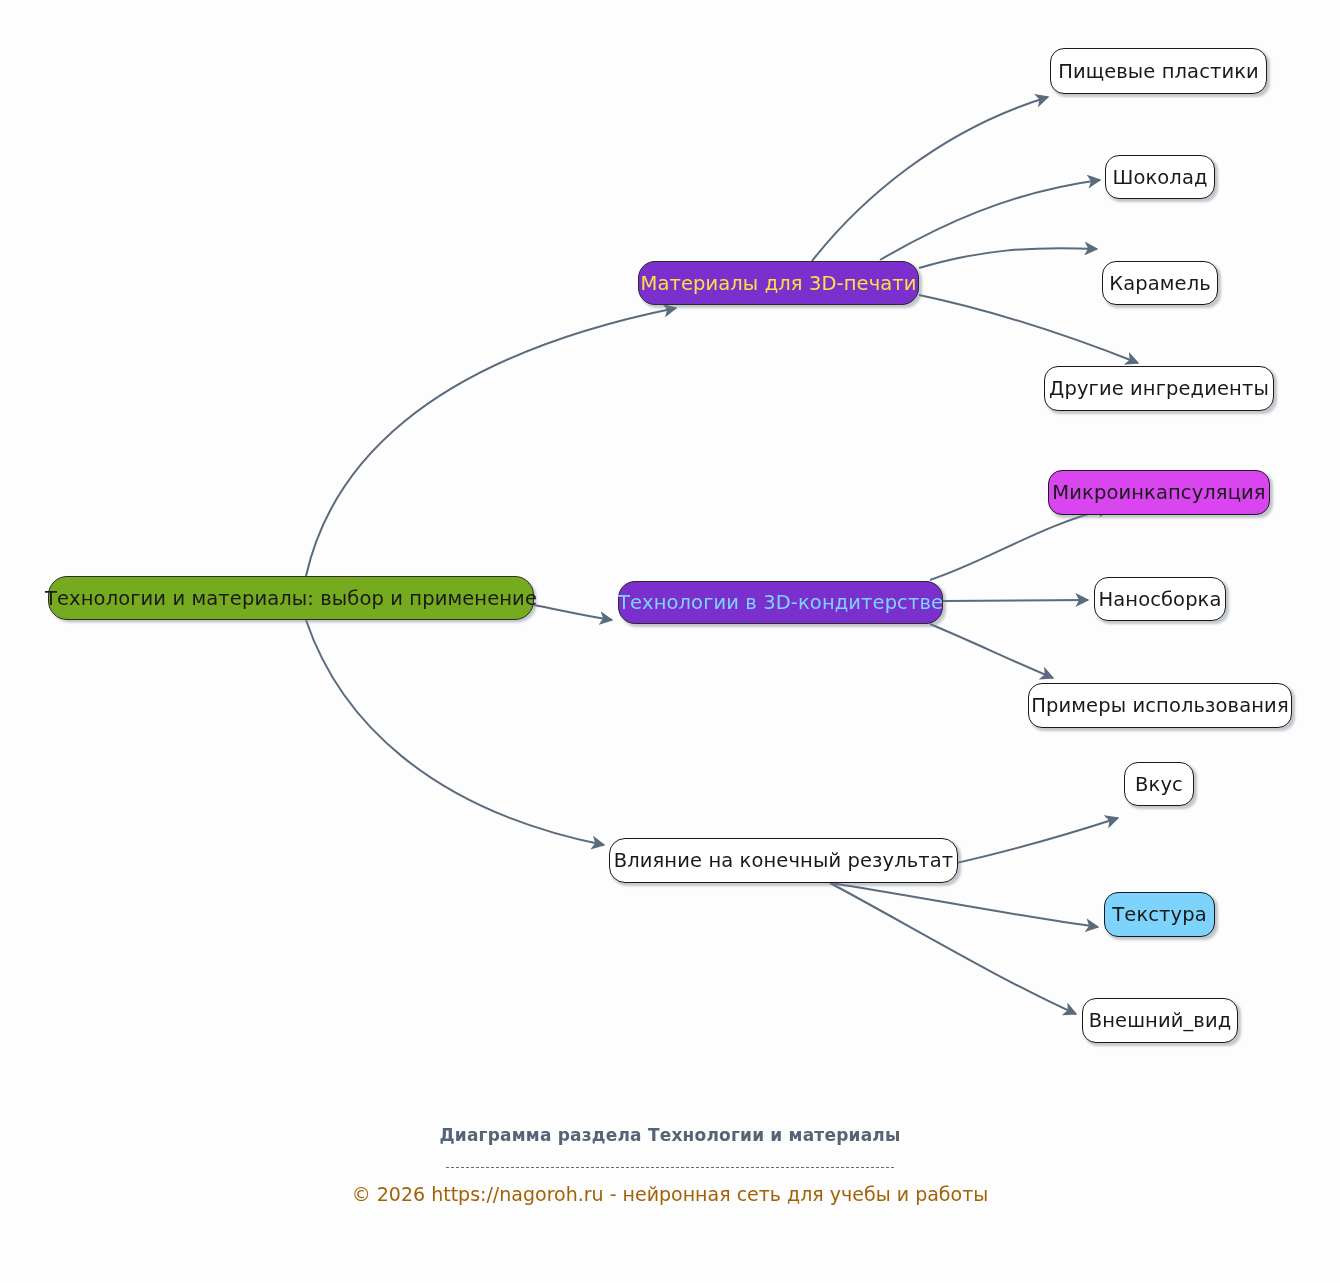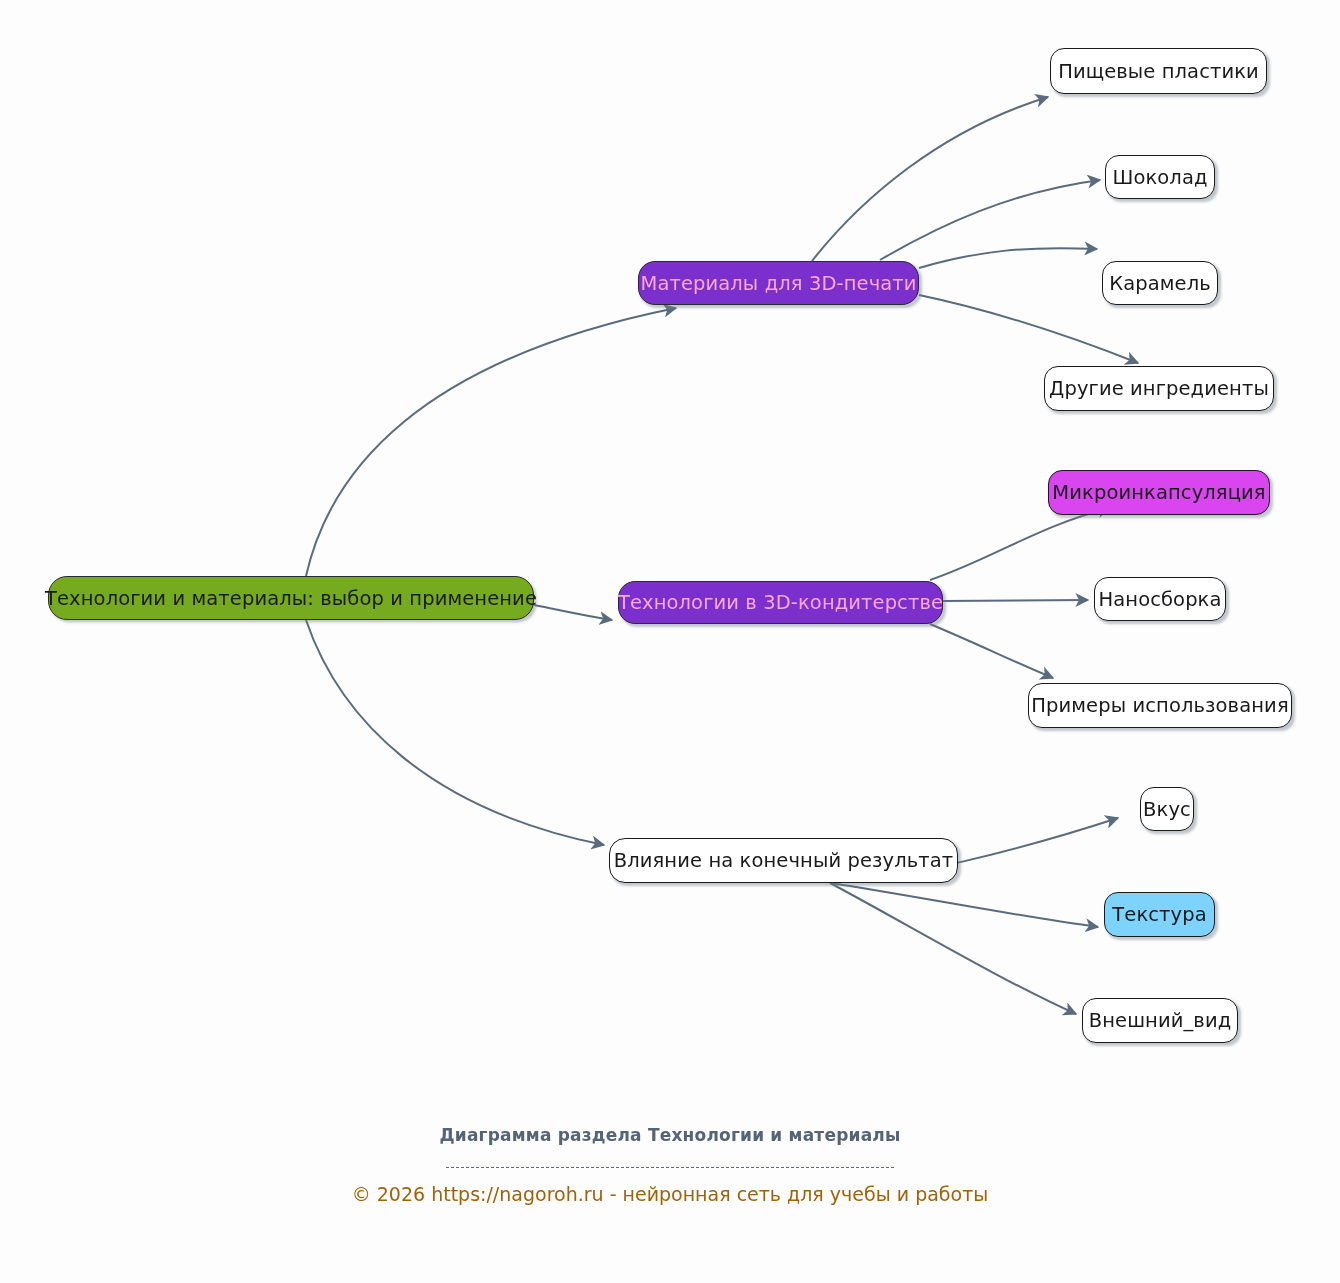--- a/index.html
+++ b/index.html
@@ -116,53 +116,53 @@
       <path d="M 830 883 C 900 880 1020 850 1118 818"></path>
       <path d="M 830 883 C 910 895 1010 915 1098 927"></path>
       <path d="M 830 883 C 900 920 1000 980 1076 1014"></path>
     </g>
   </svg>
 
   <div class="node root" id="node-root" style="left: 48px; top: 576px; width: 486px; height: 44px; background: rgb(119, 171, 31); color: rgb(26, 26, 26);">
     <span>Технологии и материалы: выбор и применение</span>
   </div>
 
-  <div class="node branch-filled" id="node-branch-0" style="left: 638px; top: 261px; width: 281px; height: 44px; background: rgb(123, 47, 204); color: #f9a8d4;">
+  <div class="node branch-filled" id="node-branch-0" style="left: 638px; top: 261px; width: 281px; height: 44px; background: rgb(123, 47, 204); color: #fde047;">
     <span>Материалы для 3D-печати</span>
   </div>
   <div class="node leaf-small" id="node-b0-c0" style="left: 1050px; top: 48px; width: 217px; height: 46px; background: rgb(255, 255, 255);">
     <span>Пищевые пластики</span>
   </div>
   <div class="node leaf-small" id="node-b0-c1" style="left: 1105px; top: 155px; width: 110px; height: 44px; background: rgb(255, 255, 255);">
     <span>Шоколад</span>
   </div>
   <div class="node leaf-small" id="node-b0-c2" style="left: 1102px; top: 261px; width: 116px; height: 44px; background: rgb(255, 255, 255);">
     <span>Карамель</span>
   </div>
   <div class="node leaf-small" id="node-b0-c3" style="left: 1044px; top: 366px; width: 230px; height: 45px; background: rgb(255, 255, 255);">
     <span>Другие ингредиенты</span>
   </div>
 
-  <div class="node branch-filled" id="node-branch-1" style="left: 618px; top: 581px; width: 325px; height: 43px; background: rgb(123, 47, 204); color: #f9a8d4;">
+  <div class="node branch-filled" id="node-branch-1" style="left: 618px; top: 581px; width: 325px; height: 43px; background: rgb(123, 47, 204); color: #7dd3fc;">
     <span>Технологии в 3D-кондитерстве</span>
   </div>
   <div class="node leaf-small" id="node-b1-c0" style="left: 1048px; top: 470px; width: 222px; height: 45px; background: #d946ef;">
     <span>Микроинкапсуляция</span>
   </div>
   <div class="node leaf-small" id="node-b1-c1" style="left: 1094px; top: 577px; width: 132px; height: 44px; background: rgb(255, 255, 255);">
     <span>Наносборка</span>
   </div>
   <div class="node leaf-small" id="node-b1-c2" style="left: 1028px; top: 683px; width: 264px; height: 45px; background: rgb(255, 255, 255);">
     <span>Примеры использования</span>
   </div>
 
   <div class="node" id="node-branch-2" style="left: 609px; top: 838px; width: 349px; height: 45px; background: rgb(255, 255, 255); color: rgb(26, 26, 26);">
     <span>Влияние на конечный результат</span>
   </div>
-  <div class="node leaf-small" id="node-b2-c0" style="left: 1124px; top: 787px; width: 54px; height: 44px; background: rgb(255, 255, 255); margin-left: 16px;">
+  <div class="node leaf-small" id="node-b2-c0" style="left: 1124px; top: 762px; width: 70px; height: 44px; background: rgb(255, 255, 255);">
     <span>Вкус</span>
   </div>
   <div class="node leaf-small" id="node-b2-c1" style="left: 1104px; top: 892px; width: 111px; height: 45px; background: #7dd3fc;">
     <span>Текстура</span>
   </div>
   <div class="node leaf-small" id="node-b2-c2" style="left: 1082px; top: 998px; width: 156px; height: 45px; background: rgb(255, 255, 255);">
     <span>Внешний_вид</span>
   </div>
 
   <div class="footer" id="footer-title" style="color: rgb(86, 100, 120);">Диаграмма раздела Технологии и материалы</div>

